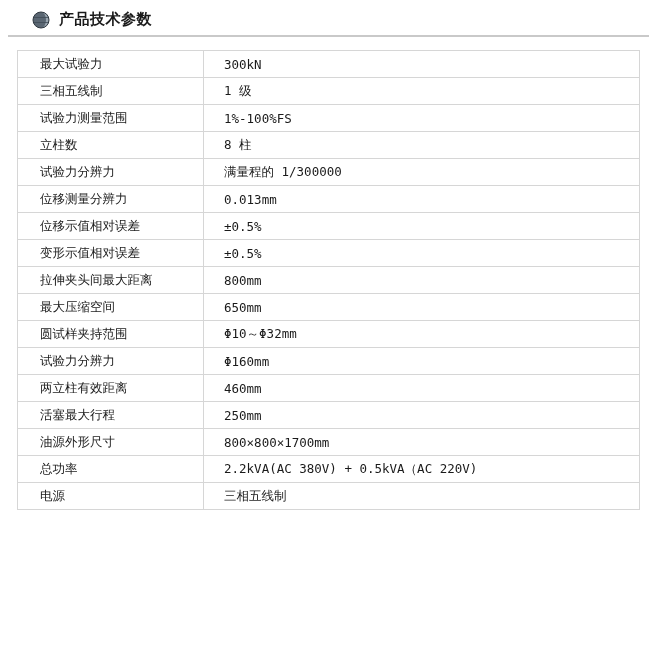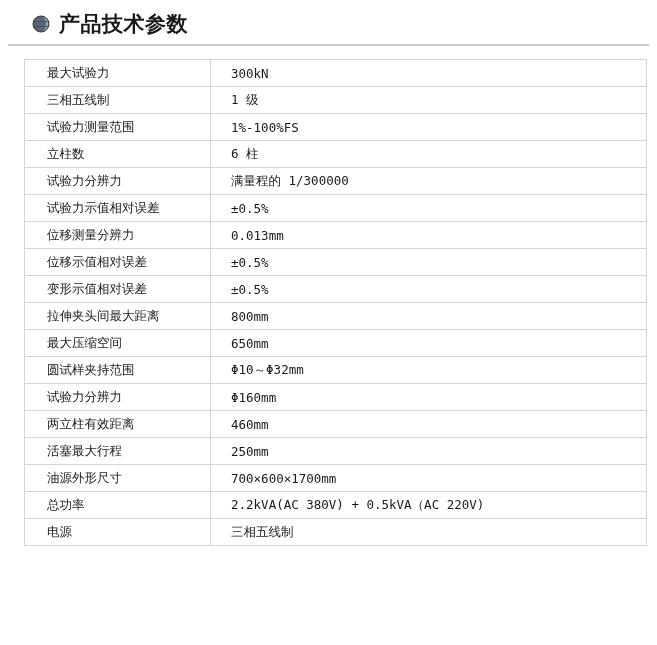--- a/index.html
+++ b/index.html
@@ -29,28 +29,28 @@
   }
   .title-icon {
     width: 18px;
     height: 18px;
     margin-right: 9px;
     flex: 0 0 auto;
     position: relative;
   }
   .title-icon svg { display: block; }
   .title-text {
-    font-size: 21px;
+    font-size: 15px;
     font-weight: bold;
     letter-spacing: 0.5px;
     color: #1a1a1a;
     font-family: "DejaVu Sans", "Liberation Sans", sans-serif;
   }
   .spec-table-wrap {
-    margin: 13px 8px 0 24px;
+    margin: 13px 8px 0 17px;
   }
   table.spec-table {
     border-collapse: collapse;
     width: 623px;
     table-layout: fixed;
   }
   table.spec-table td {
     border: 1px solid #d6d6d6;
     height: 27px;
     font-size: 12.5px;
@@ -99,29 +99,25 @@
         <tr>
           <td class="k">三相五线制</td>
           <td class="v">1 级</td>
         </tr>
         <tr>
           <td class="k">试验力测量范围</td>
           <td class="v">1%-100%FS</td>
         </tr>
         <tr>
           <td class="k">立柱数</td>
-          <td class="v">6 柱</td>
+          <td class="v">8 柱</td>
         </tr>
         <tr>
           <td class="k">试验力分辨力</td>
           <td class="v">满量程的 1/300000</td>
-        </tr>
-        <tr>
-          <td class="k">试验力示值相对误差</td>
-          <td class="v">±0.5%</td>
         </tr>
         <tr>
           <td class="k">位移测量分辨力</td>
           <td class="v">0.013mm</td>
         </tr>
         <tr>
           <td class="k">位移示值相对误差</td>
           <td class="v">±0.5%</td>
         </tr>
         <tr>
@@ -147,21 +143,21 @@
         <tr>
           <td class="k">两立柱有效距离</td>
           <td class="v">460mm</td>
         </tr>
         <tr>
           <td class="k">活塞最大行程</td>
           <td class="v">250mm</td>
         </tr>
         <tr>
           <td class="k">油源外形尺寸</td>
-          <td class="v">700×600×1700mm</td>
+          <td class="v">800×800×1700mm</td>
         </tr>
         <tr>
           <td class="k">总功率</td>
           <td class="v">2.2kVA(AC 380V) + 0.5kVA（AC 220V)</td>
         </tr>
         <tr>
           <td class="k">电源</td>
           <td class="v">三相五线制</td>
         </tr>
       </tbody>

